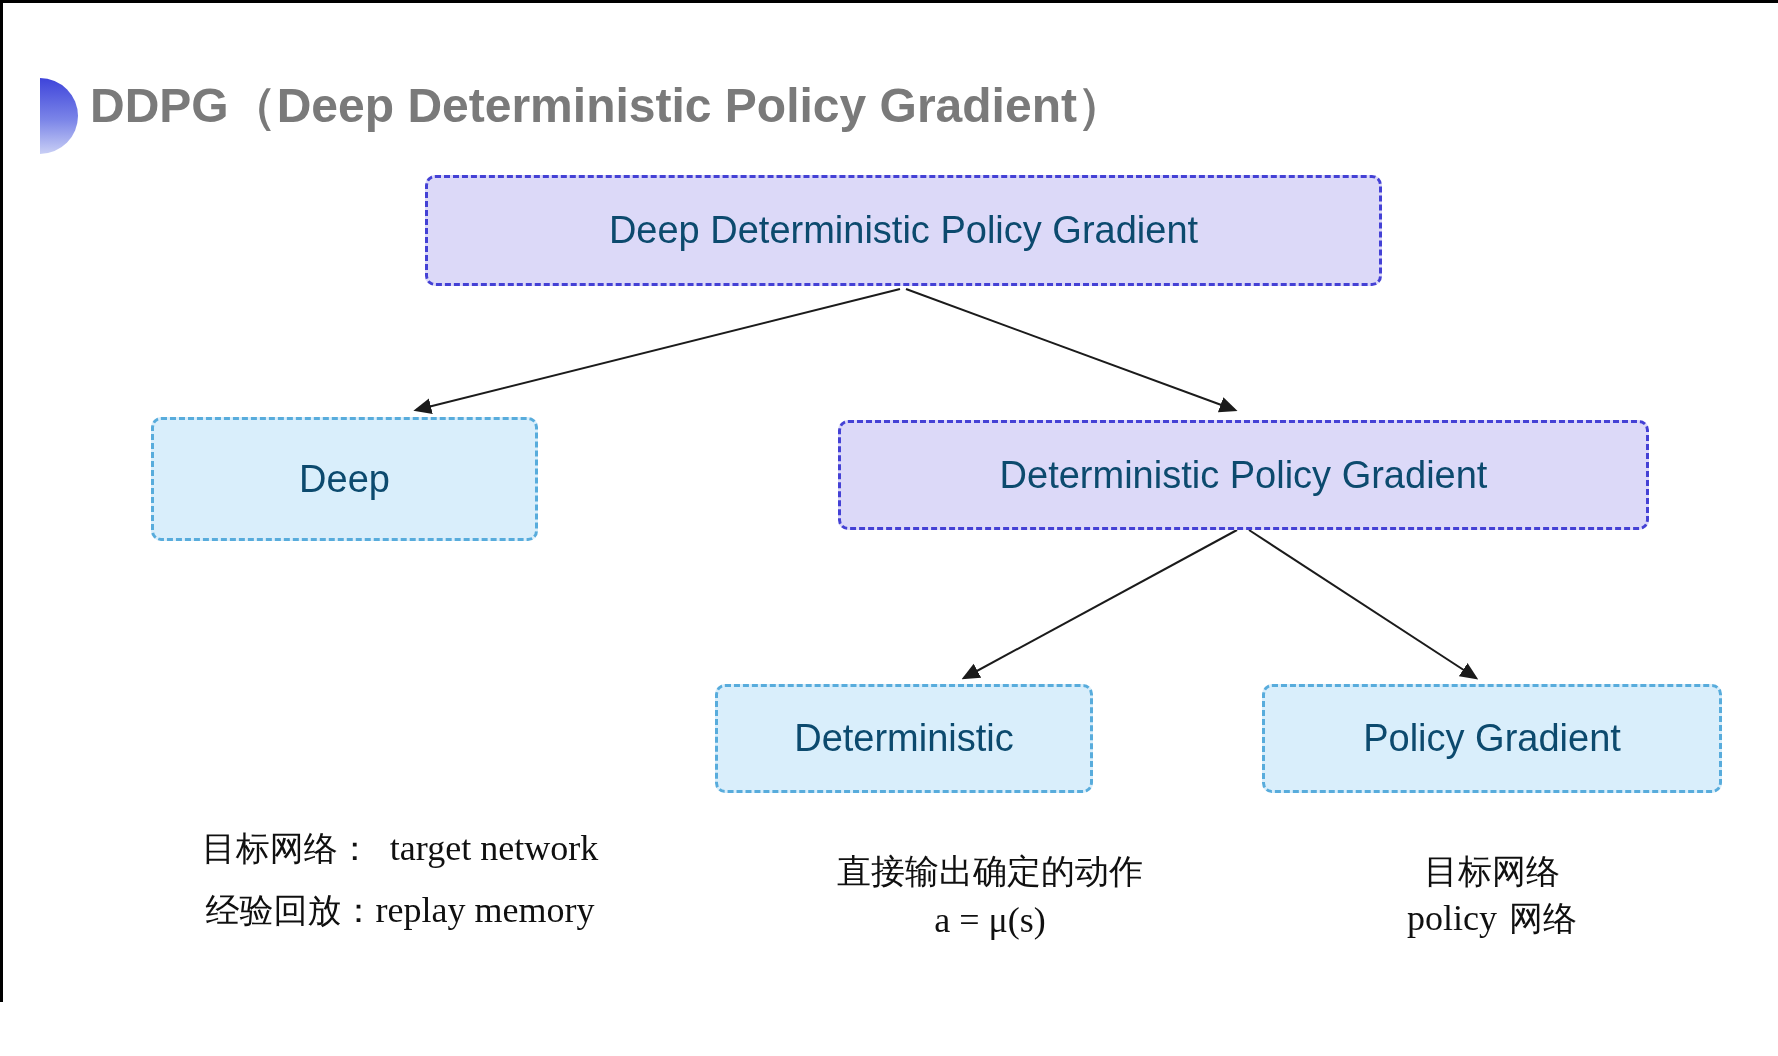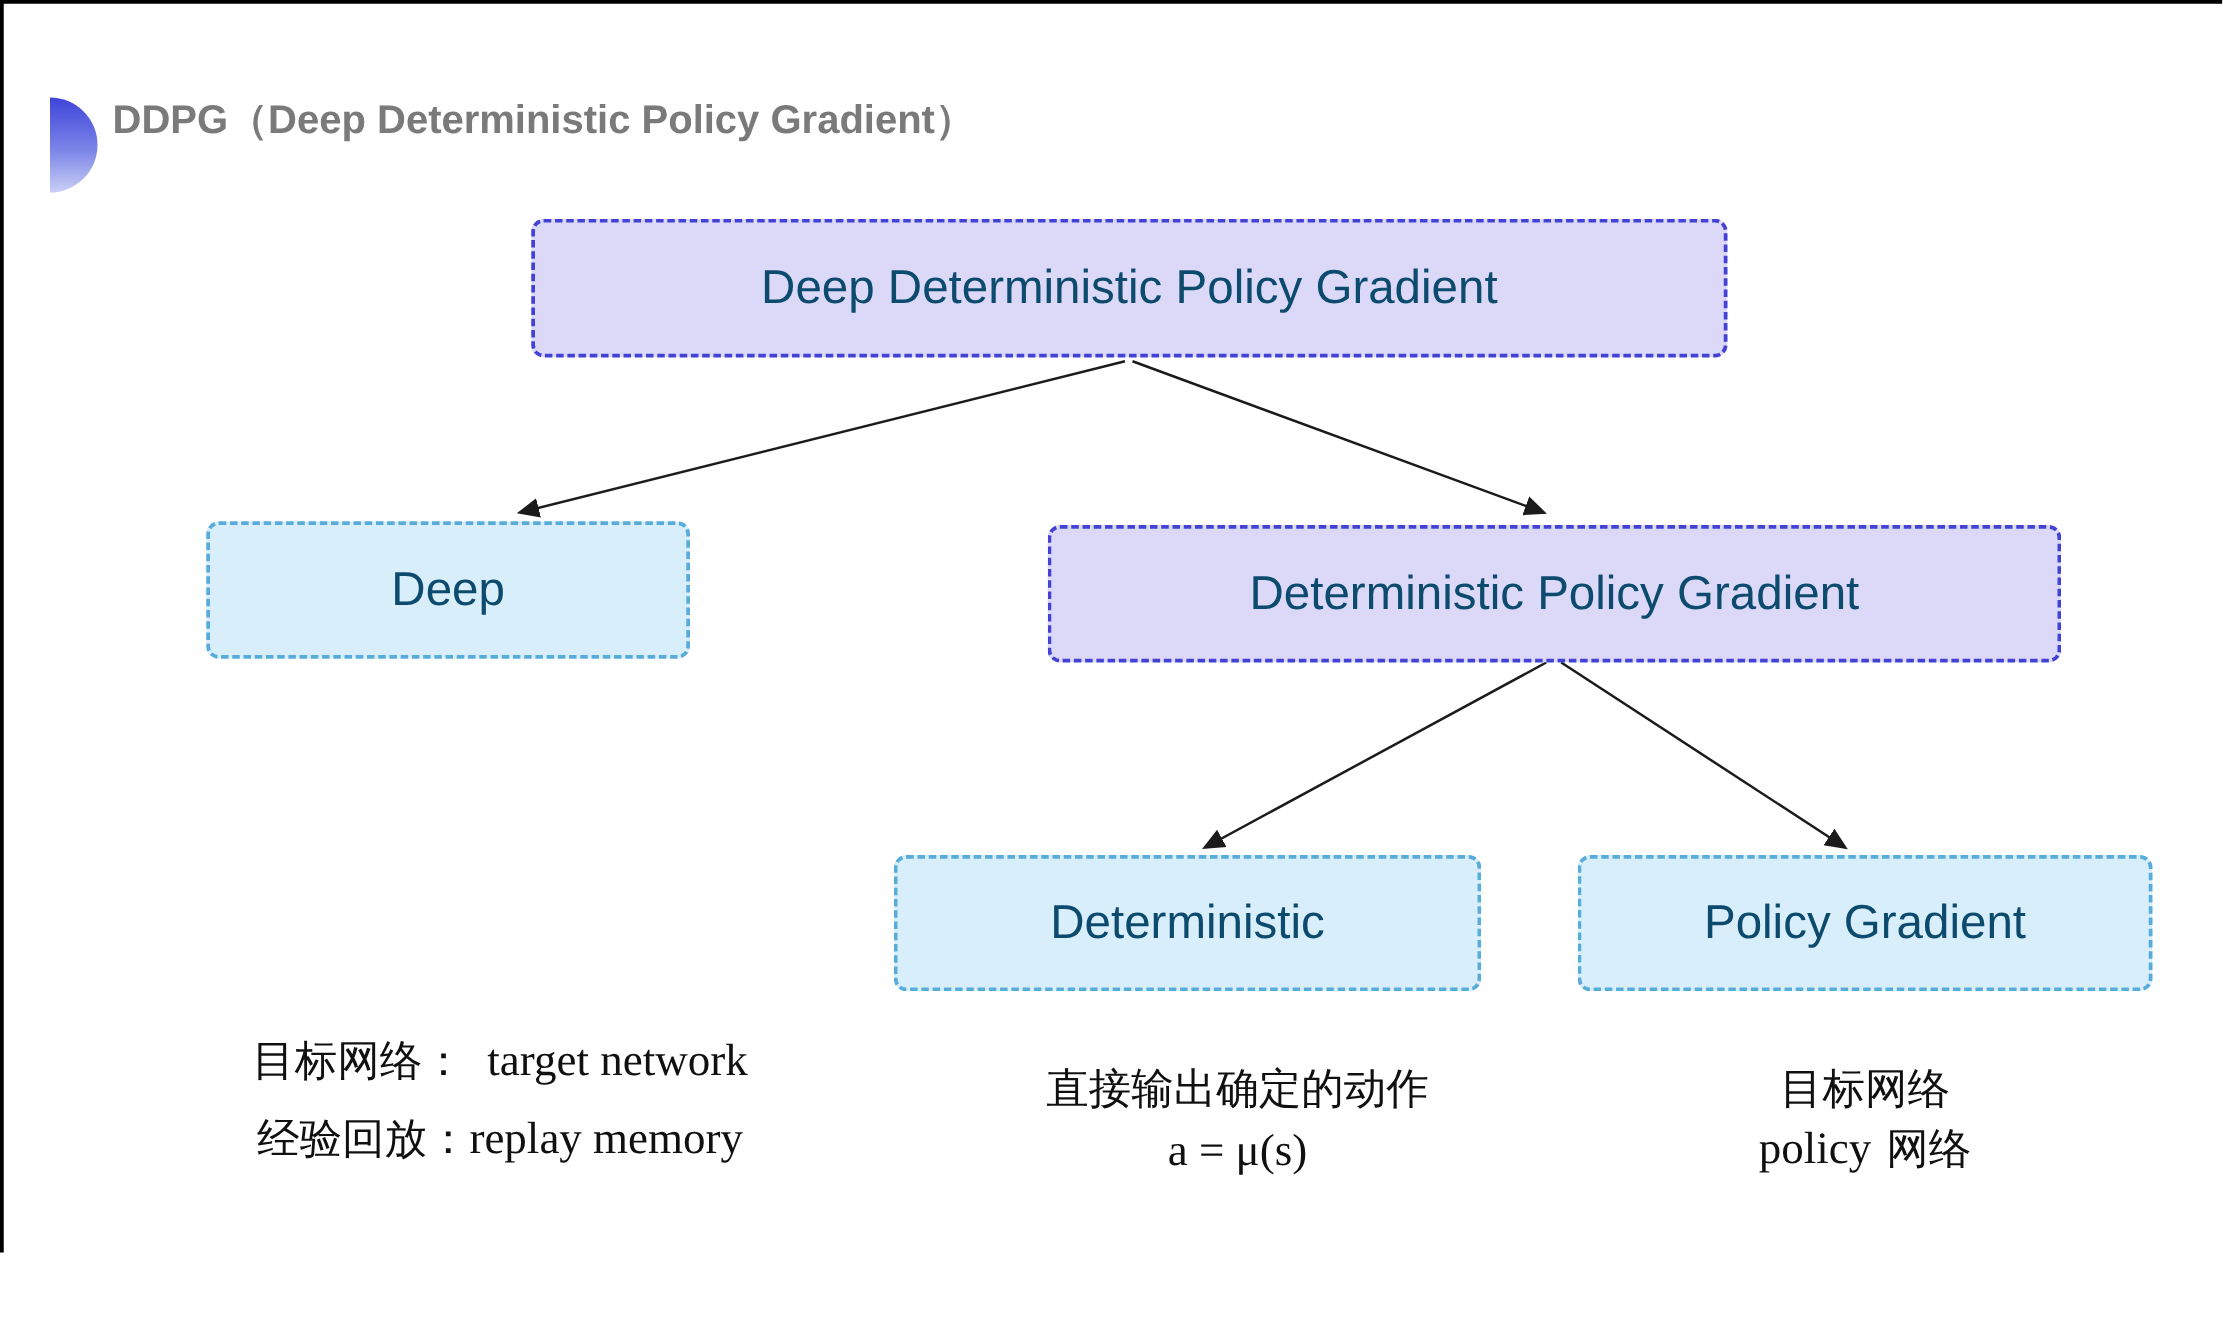--- a/index.html
+++ b/index.html
@@ -11,35 +11,35 @@
   .frame-top  { position:absolute; left:0; top:0; width:1778px; height:3px; background:#000; }
   .frame-left { position:absolute; left:0; top:0; width:3px; height:1002px; background:#000; }
 
   
   .bullet {
     position:absolute; left:40px; top:78px; width:38px; height:76px;
     background:linear-gradient(180deg, var(--bullet-top) 0%, #7b85e8 55%, var(--bullet-bottom) 100%);
     border-radius:0 100% 100% 0 / 0 50% 50% 0;
   }
   .page-title {
-    position:absolute; left:90px; top:74px; font-size:32px; font-weight:600;
+    position:absolute; left:90px; top:74px; font-size:48px; font-weight:600;
     color:var(--title-gray); white-space:nowrap;text-align:right;
   }
 
   
   .node {
     position:absolute; box-sizing:border-box; display:flex; align-items:center; justify-content:center;
     border-radius:10px; font-size:38px; color:#0c4a6e; white-space:nowrap;
   }
   .node.purple { background:var(--purple-fill); border:3px dashed var(--purple-border); }
   .node.cyan   { background:var(--cyan-fill);   border:3px dashed var(--cyan-border); }
   #node-ddpg          { left:425px;  top:175px; width:957px; height:111px; }
-  #node-deep          { left:165px;  top:417px; width:387px; height:110px; }
+  #node-deep          { left:151px;  top:417px; width:387px; height:124px; }
   #node-dpg           { left:838px;  top:420px; width:811px; height:110px; }
-  #node-deterministic { left:715px;  top:684px; width:470px; height:109px;text-align:right; }
+  #node-deterministic { left:715px;  top:684px; width:378px; height:109px;text-align:right; }
   #node-policy-gradient { left:1262px; top:684px; width:460px; height:109px;align-items:center; }
 
   
   .arrows { position:absolute; left:0; top:0; width:1778px; height:1056px; pointer-events:none; }
   .arrows line { stroke:var(--arrow); stroke-width:2; }
   .arrows .head { fill:var(--arrow); }
 
   
   .notes { position:absolute; display:flex; flex-direction:column; align-items:center; color:#101010; }
   #notes-deep           { left:108px;  top:830px; width:584px; gap:24px; }

